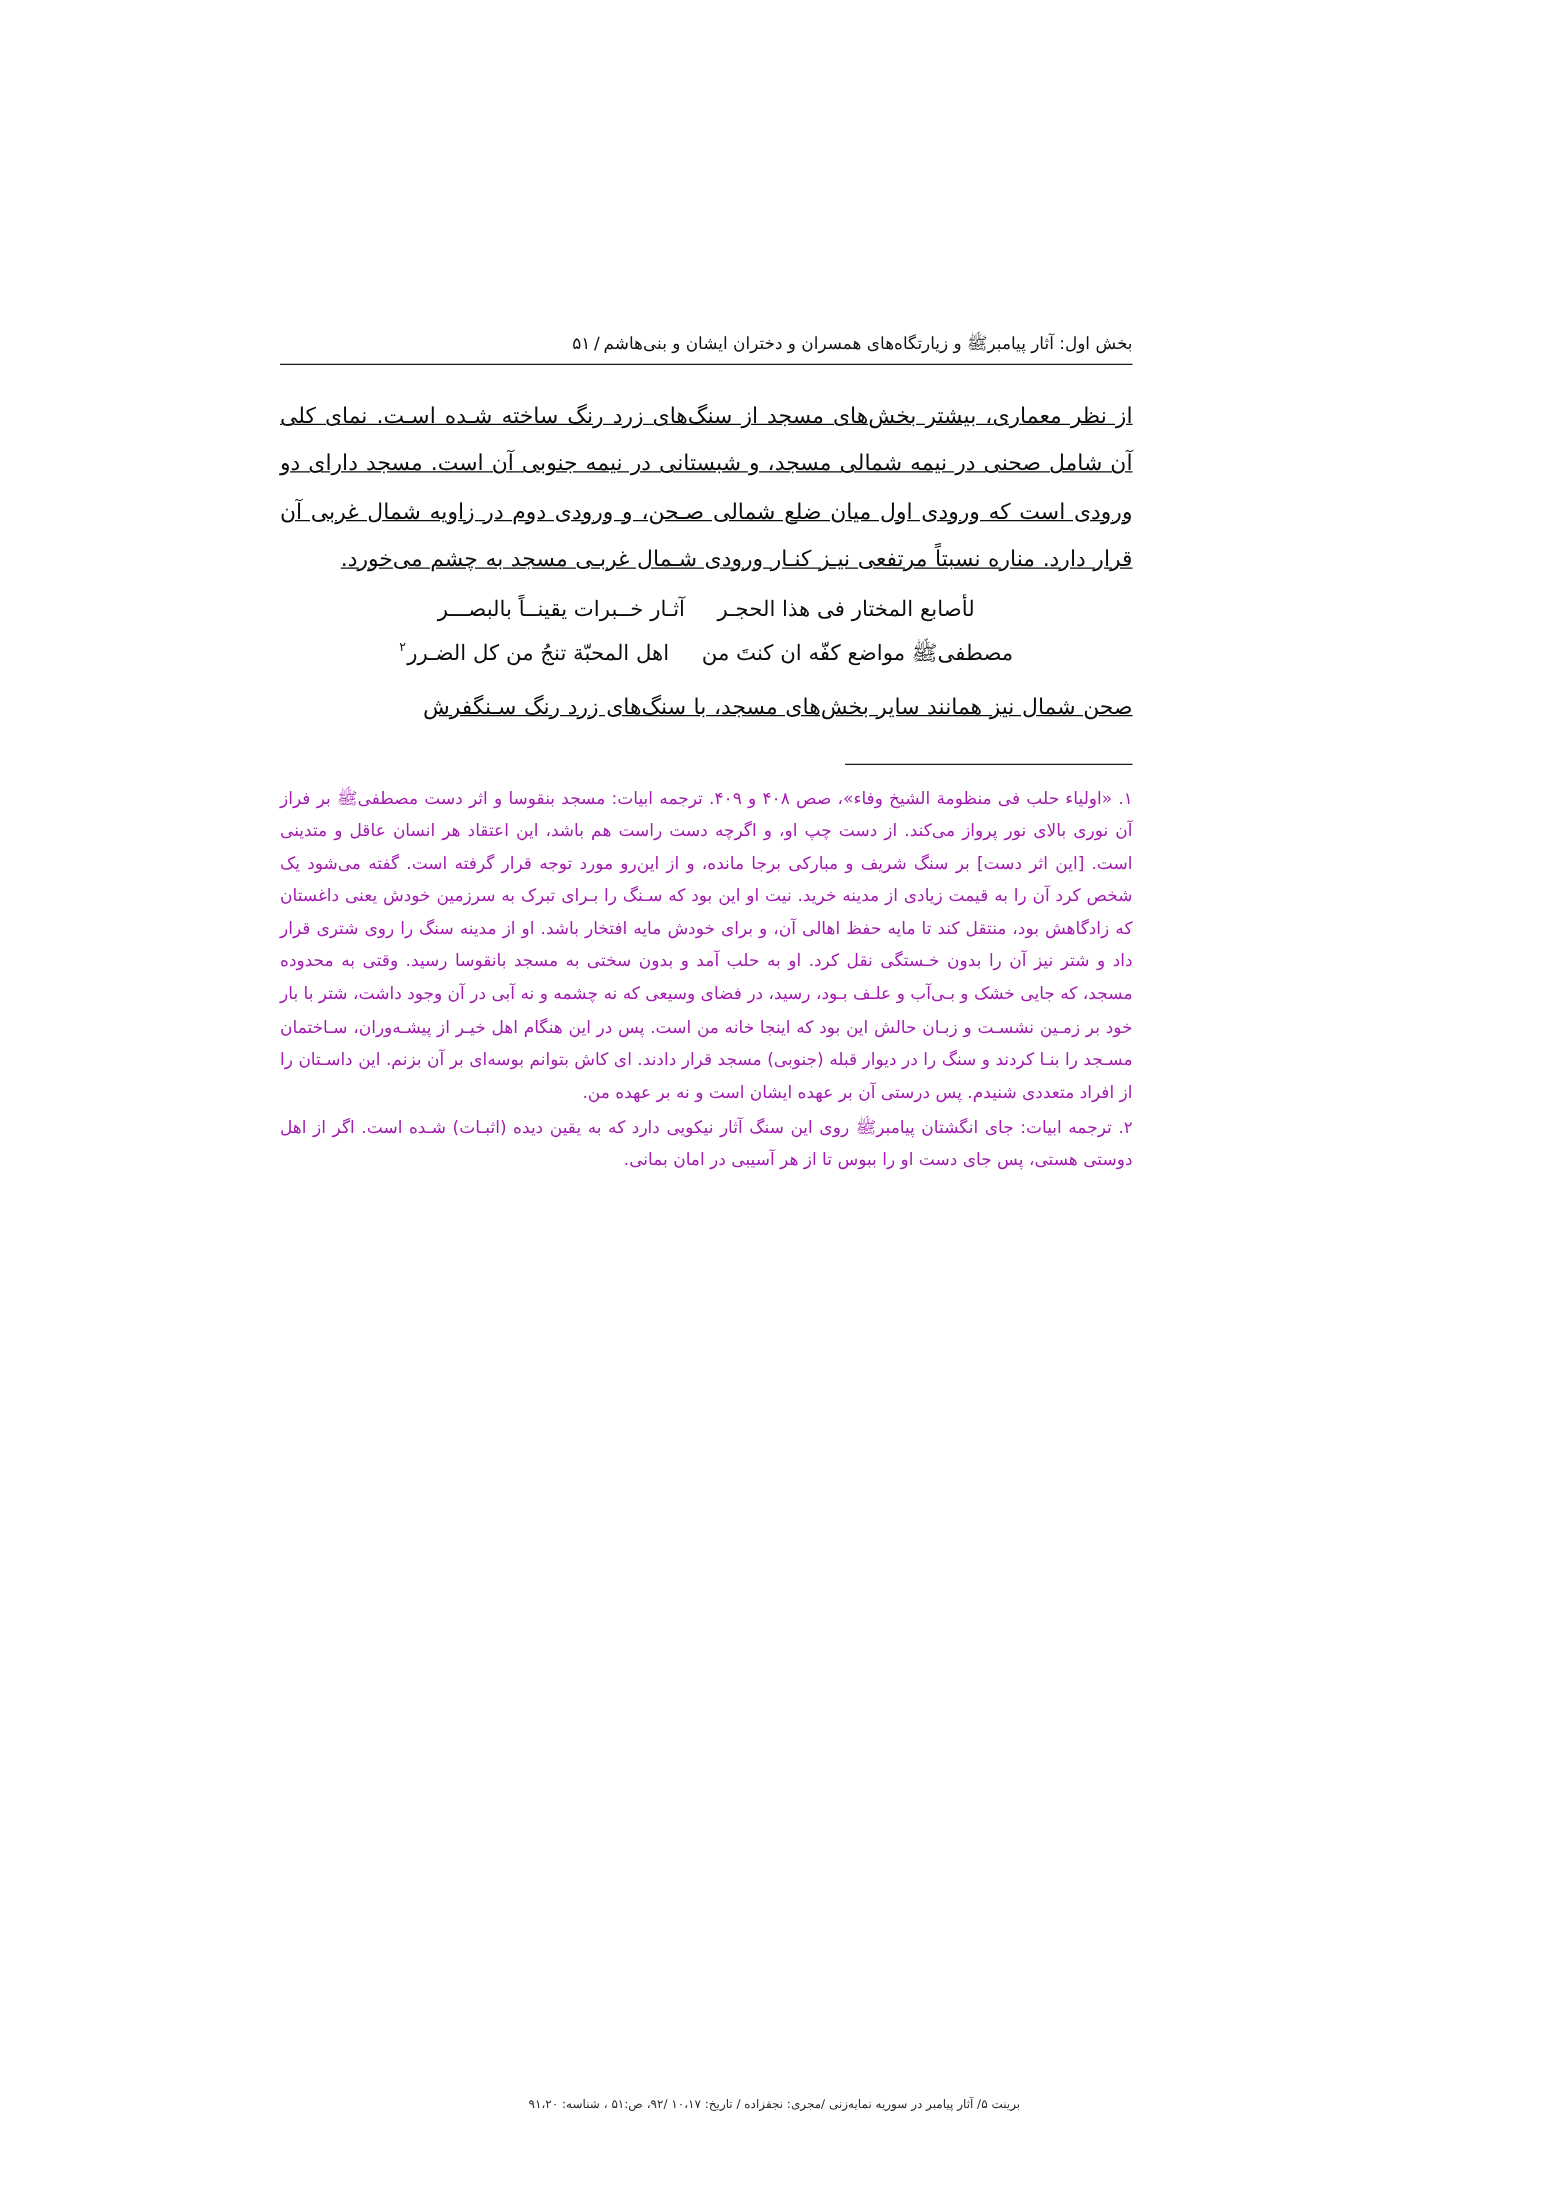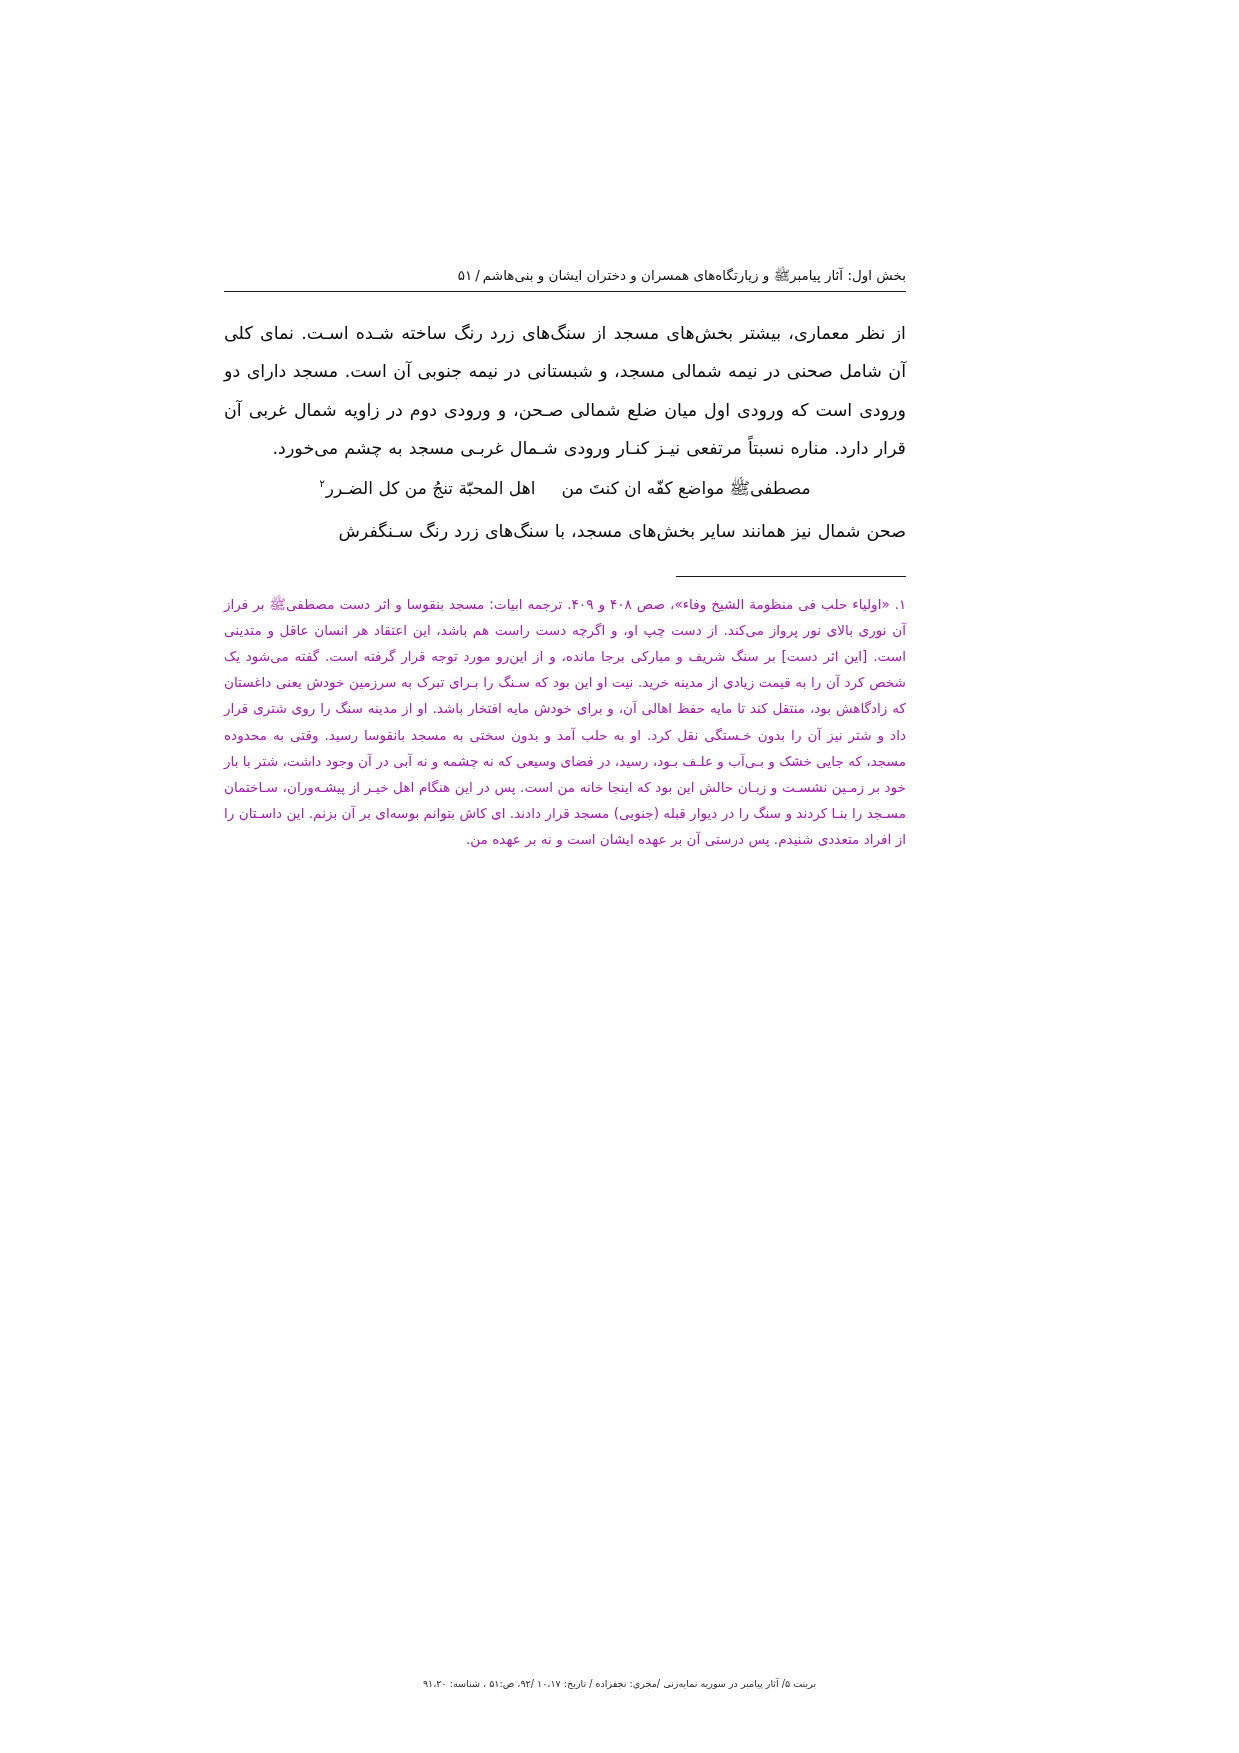--- a/index.html
+++ b/index.html
@@ -76,20 +76,21 @@
   
   p.body {
     font-size: 17.5px;
     line-height: 2.18;
     color: #0c0c0c;
     margin: 0 0 4px 0;
     text-align: justify;
     text-align-last: right;
     text-justify: inter-word;
     word-spacing: 0.5px;
+    text-decoration: underline;
   }
   p.body.first { margin-top: 10px; }
   p.body.tight { margin-bottom: 0; }
 
   
   .fn-rule {
     width: 230px;
     border-top: 1.5px solid #1a1a1a;
     margin: 26px 0 14px auto;
     margin-right: 0;
@@ -144,34 +145,41 @@
       <span>بخش اول: آثار پیامبرﷺ و زیارتگاه‌های همسران و دختران ایشان و بنی‌هاشم</span><span class="sep">/</span><span class="pgnum">۵۱</span>
     </div>
     <div class="rule-head"></div>
 
 
     <p class="body first">از نظر معماری، بیشتر بخش‌های مسجد از سنگ‌های زرد رنگ ساخته شـده اسـت. نمای کلی آن شامل صحنی در نیمه شمالی مسجد، و شبستانی در نیمه جنوبی آن است. مسجد دارای دو ورودی است که ورودی اول میان ضلع شمالی صـحن، و ورودی دوم در زاویه شمال غربی آن قرار دارد. مناره نسبتاً مرتفعی نیـز کنـار ورودی شـمال غربـی مسجد به چشم می‌خورد.</p>
 
 
     <div class="verse-block">
       <div class="verse-line">
+        <span class="hemistich-a">لأصابع المختار فی هذا الحجـر</span><span class="gap"></span><span class="hemistich-b">آثـار خــبرات یقینــاً بالبصـــر</span>
+      </div>
+      <div class="verse-line">
         <span class="hemistich-a">مصطفیﷺ مواضع کفّه ان کنتَ من</span><span class="gap"></span><span class="hemistich-b">اهل المحبّة تنجُ من کل الضـرر</span><sup class="fn">۲</sup>
       </div>
     </div>
 
     <p class="body tight">صحن شمال نیز همانند سایر بخش‌های مسجد، با سنگ‌های زرد رنگ سـنگفرش</p>
 
     <div class="fn-rule-wrap">
       <div class="fn-rule"></div>
     </div>
 
     <div class="footnotes">
       <div class="footnote">
         <span class="fnum">۱.</span>
         <span>«اولیاء حلب فی منظومة الشیخ وفاء»، صص ۴۰۸ و ۴۰۹. ترجمه ابیات: مسجد بنقوسا و اثر دست مصطفیﷺ بر فراز آن نوری بالای نور پرواز می‌کند. از دست چپ او، و اگرچه دست راست هم باشد، این اعتقاد هر انسان عاقل و متدینی است. [این اثر دست] بر سنگ شریف و مبارکی برجا مانده، و از این‌رو مورد توجه قرار گرفته است. گفته می‌شود یک شخص کرد آن را به قیمت زیادی از مدینه خرید. نیت او این بود که سـنگ را بـرای تبرک به سرزمین خودش یعنی داغستان که زادگاهش بود، منتقل کند تا مایه حفظ اهالی آن، و برای خودش مایه افتخار باشد. او از مدینه سنگ را روی شتری قرار داد و شتر نیز آن را بدون خـستگی نقل کرد. او به حلب آمد و بدون سختی به مسجد بانقوسا رسید. وقتی به محدوده مسجد، که جایی خشک و بـی‌آب و علـف بـود، رسید، در فضای وسیعی که نه چشمه و نه آبی در آن وجود داشت، شتر با بار خود بر زمـین نشسـت و زبـان حالش این بود که اینجا خانه من است. پس در این هنگام اهل خیـر از پیشـه‌وران، سـاختمان مسـجد را بنـا کردند و سنگ را در دیوار قبله (جنوبی) مسجد قرار دادند. ای کاش بتوانم بوسه‌ای بر آن بزنم. این داسـتان را از افراد متعددی شنیدم. پس درستی آن بر عهده ایشان است و نه بر عهده من.</span>
       </div>
+      <div class="footnote">
+        <span class="fnum">۲.</span>
+        <span>ترجمه ابیات: جای انگشتان پیامبرﷺ روی این سنگ آثار نیکویی دارد که به یقین دیده (اثبـات) شـده است. اگر از اهل دوستی هستی، پس جای دست او را ببوس تا از هر آسیبی در امان بمانی.</span>
+      </div>
     </div>
 
   </div>
 
   <div class="printline">برینت ۵/ آثار پیامبر در سوریه نمایه‌زنی /مجری: نجفزاده / تاریخ: ۱۰،۱۷ /۹۲، ص:۵۱ ، شناسه: ۹۱،۲۰</div>
 
 </div>
 
 </body></html>

